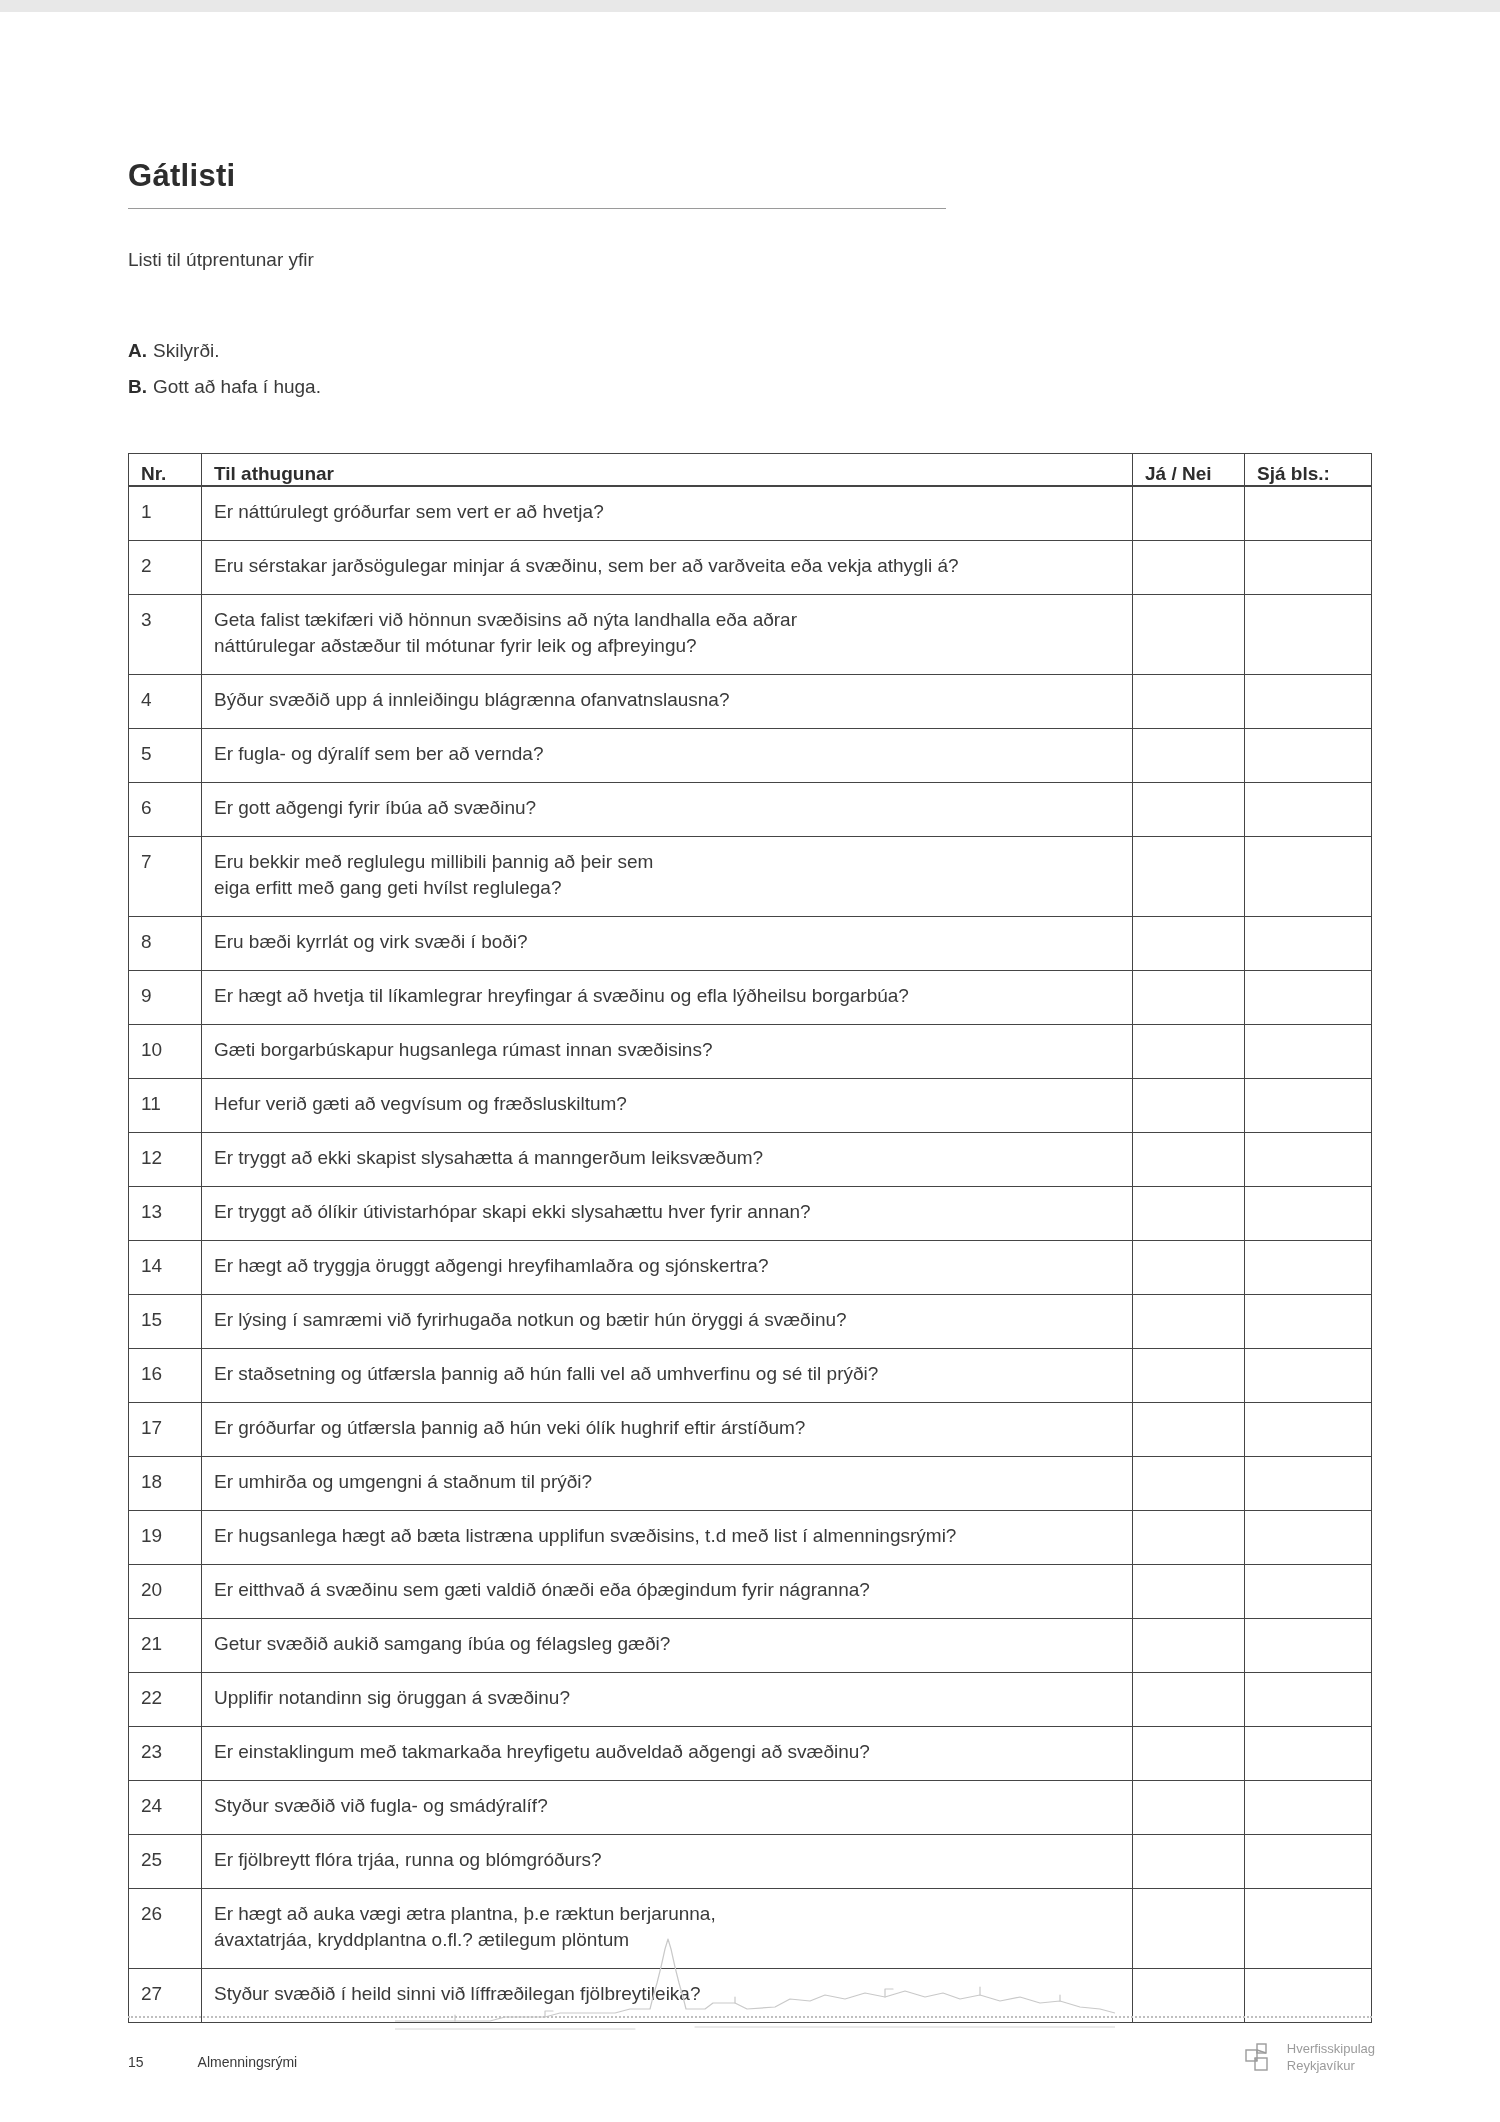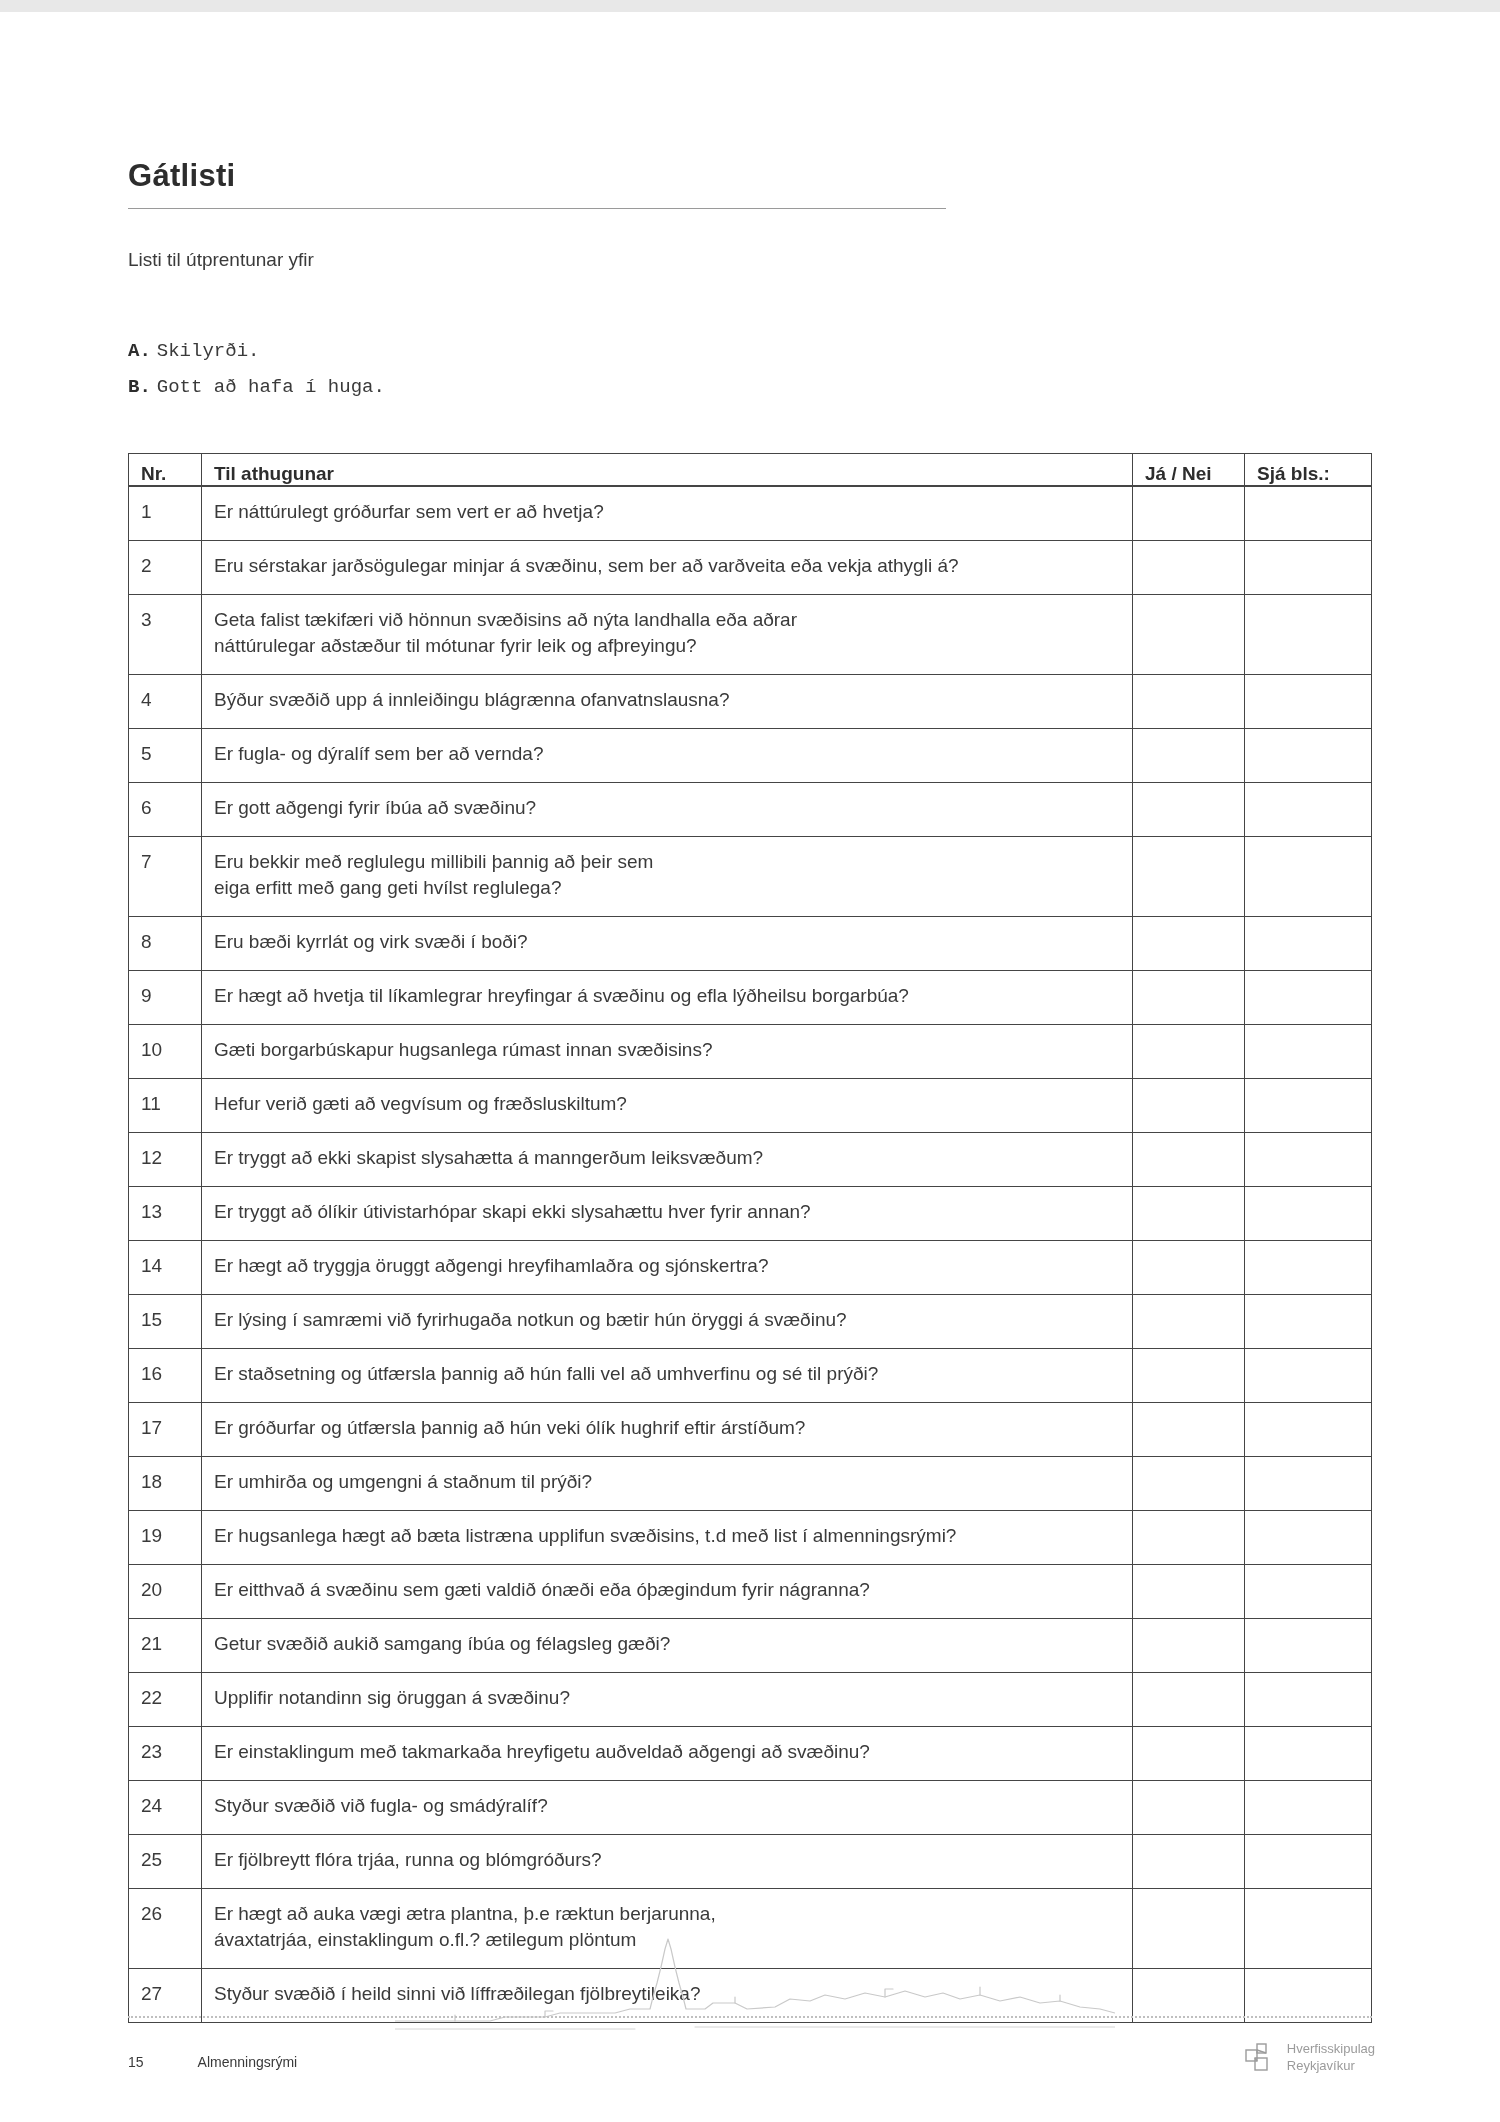--- a/index.html
+++ b/index.html
@@ -42,21 +42,20 @@
   .doc-subtitle {
     margin-top: 40px;
     font-size: 19px;
     color: #3a3a3a;
   }
 
   .intro {
     margin-top: 62px;
     font-size: 19px;
     line-height: 36px;
-    font-family: Liberation Mono, monospace;
   }
   .intro p strong { margin-right: 6px; color: #2d2d2d; }
 
   table.checklist {
     margin-top: 48px;
     width: 100%;
     border-collapse: collapse;
     table-layout: fixed;
   }
   table.checklist th,
@@ -328,21 +327,21 @@
   <tr>
     <td>25</td>
     <td class="q">Er fjölbreytt flóra trjáa, runna og blómgróðurs?</td>
     <td></td>
     <td></td>
   </tr>
 
   <tr>
     <td>26</td>
     <td class="q">Er hægt að auka vægi ætra plantna, þ.e ræktun berjarunna,
-ávaxtatrjáa, einstaklingum o.fl.? ætilegum plöntum</td>
+ávaxtatrjáa, kryddplantna o.fl.? ætilegum plöntum</td>
     <td></td>
     <td></td>
   </tr>
 
   <tr>
     <td>27</td>
     <td class="q">Styður svæðið í heild sinni við líffræðilegan fjölbreytileika?</td>
     <td></td>
     <td></td>
   </tr>

